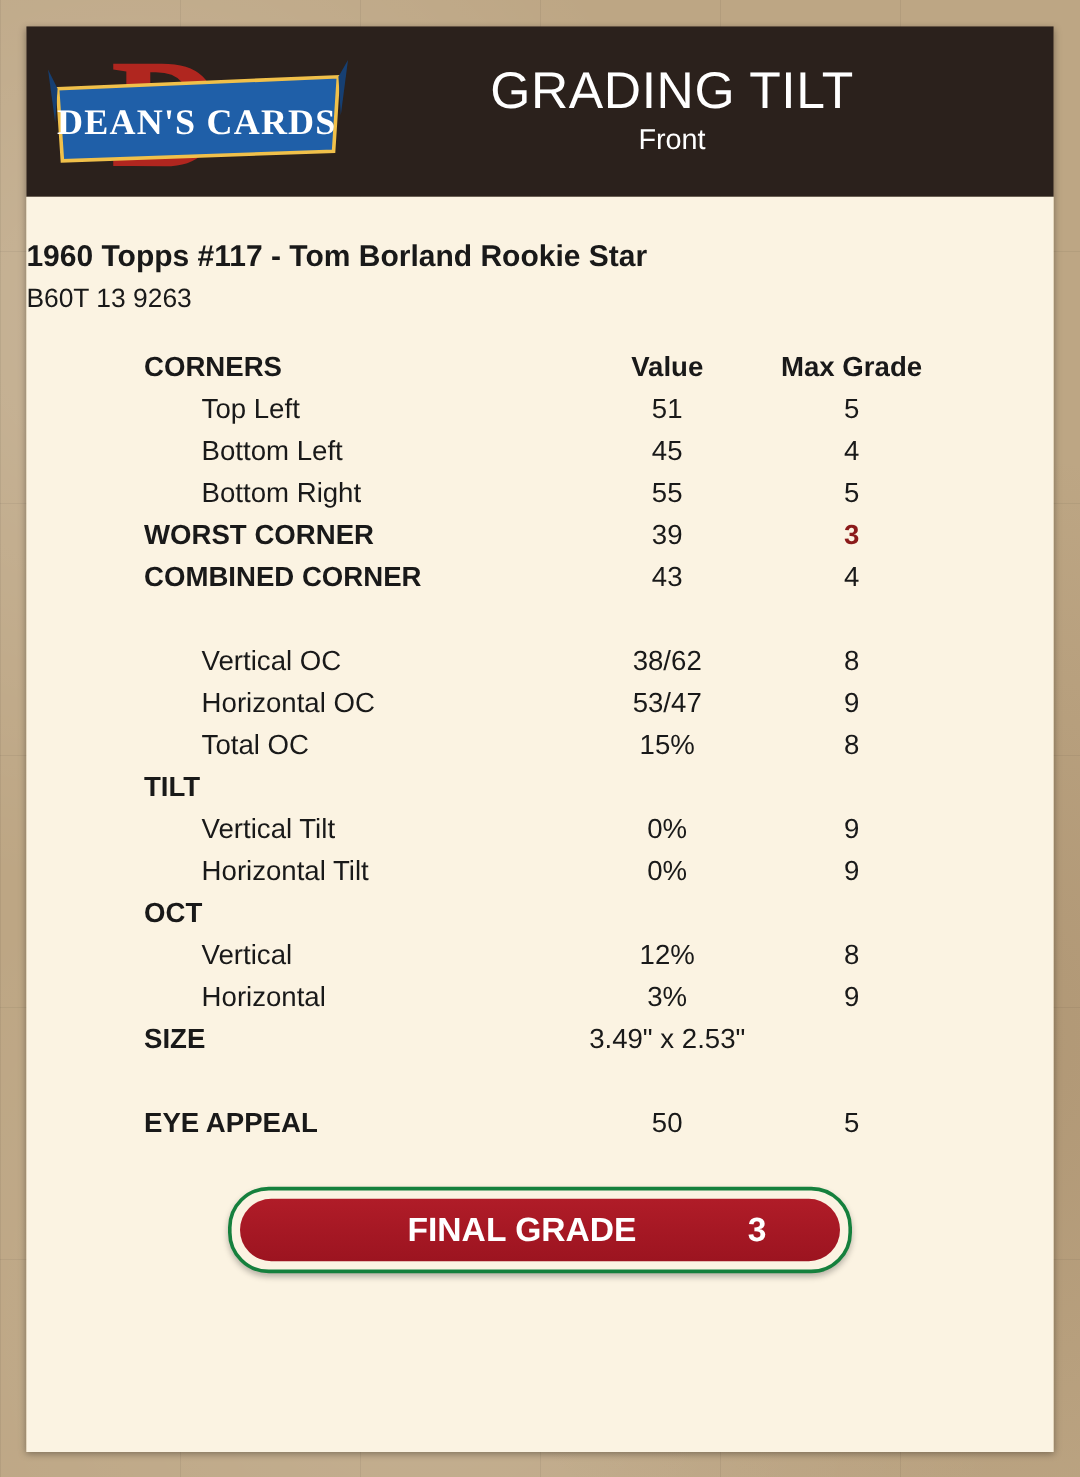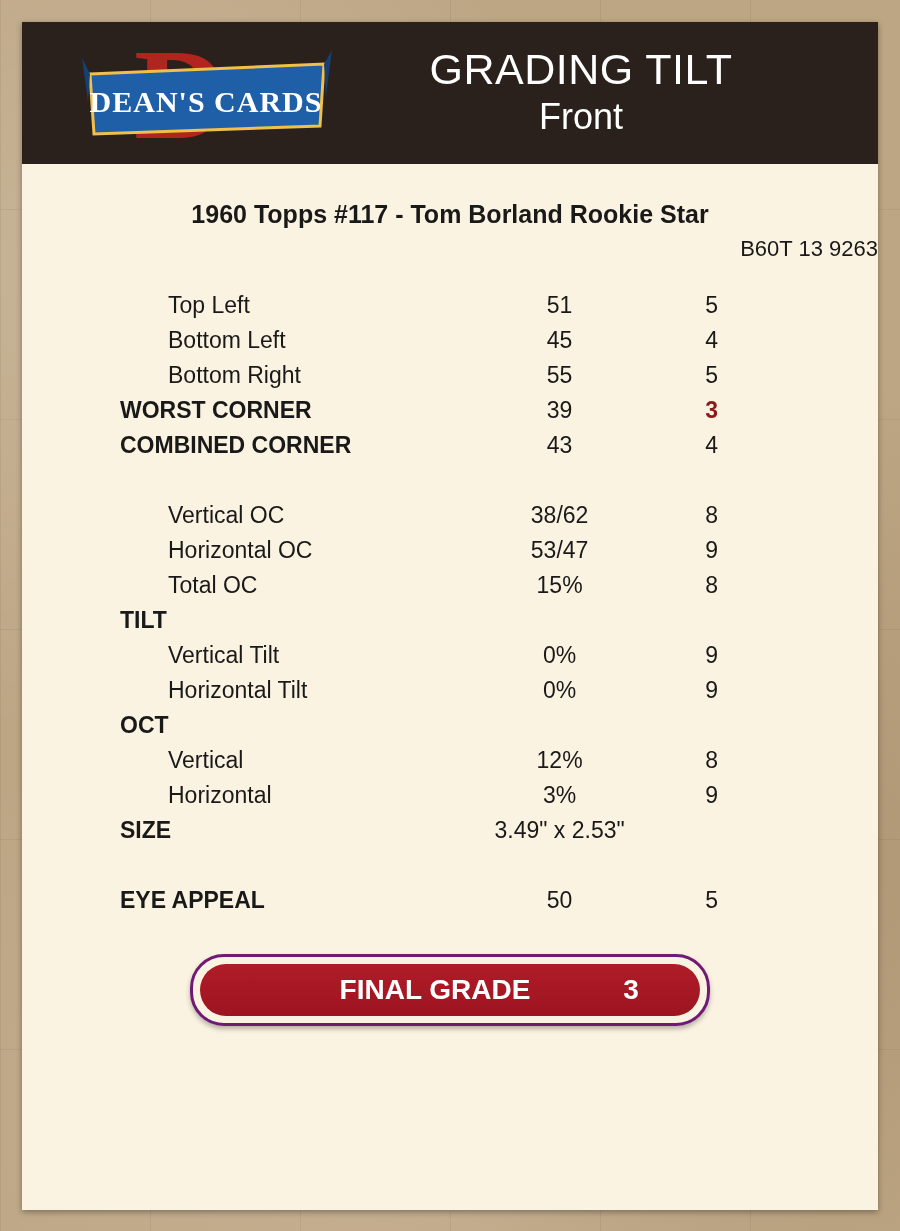--- a/index.html
+++ b/index.html
@@ -40,54 +40,52 @@
     background: #2b211c;
     display: flex;
     align-items: center;
     position: relative;
   }
   .logo {
     width: 260px;
     height: 142px;
     position: relative;
     flex: 0 0 260px;
-    margin-left: 42px;
   }
   .logo svg { position: absolute; left: 18px; top: 8px; }
   .header-titles {
     flex: 1;
     text-align: center;
     color: #ffffff;
     padding-right: 40px;
   }
   .header-title {
     font-size: 43px;
     letter-spacing: 0.5px;
     line-height: 1.05;
   }
   .header-sub {
-    font-size: 36px;
+    font-size: 24px;
     line-height: 1.25;
     margin-top: 2px;
   }
   .sheet {
     background: #fbf3e2;
     height: 1046px;
     position: relative;
     padding: 0;
   }
   .card-title {
-    text-align: center;
     font-size: 25px;
     font-weight: bold;
     color: #191919;
     padding-top: 36px;
   }
   .card-sub {
-    text-align: right;
+    text-align: left;
     font-size: 22px;
     color: #191919;
     padding-top: 7px;
   }
   table.stats {
     width: 660px;
     margin: 26px auto 0 auto;
     border-collapse: collapse;
     color: #191919;
   }
@@ -105,21 +103,21 @@
   .colhead { font-weight: bold; font-size: 23px; }
   .lowgrade { color: #8b1a1a; font-weight: bold; }
   .spacer td { line-height: 18px; font-size: 0; }
   .final-wrap {
     width: 520px;
     margin: 36px auto 0 auto;
     position: relative;
   }
   .final-outer {
     background: #fbf3e2;
-    border: 3px solid #701a75;
+    border: 3px solid #15803d;
     border-radius: 34px;
     padding: 7px;
     box-shadow: 0 3px 5px rgba(0,0,0,0.28);
   }
   .final-bar {
     background: #a21622;
     background: linear-gradient(180deg, #b01c28 0%, #9c1420 100%);
     border-radius: 28px;
     height: 52px;
     display: flex;
@@ -155,20 +153,25 @@
     </div>
   </div>
 
   <div class="sheet">
 
     <div class="card-title">1960 Topps #117  -  Tom Borland Rookie Star</div>
     <div class="card-sub">B60T 13 9263</div>
 
     <table class="stats">
       <tbody>
+        <tr>
+          <td class="label sect">CORNERS</td>
+          <td class="value colhead">Value</td>
+          <td class="grade colhead">Max Grade</td>
+        </tr>
 
         <tr>
           <td class="label indent">Top Left</td>
           <td class="value">51</td>
           <td class="grade">5</td>
         </tr>
         <tr>
           <td class="label indent">Bottom Left</td>
           <td class="value">45</td>
           <td class="grade">4</td>

